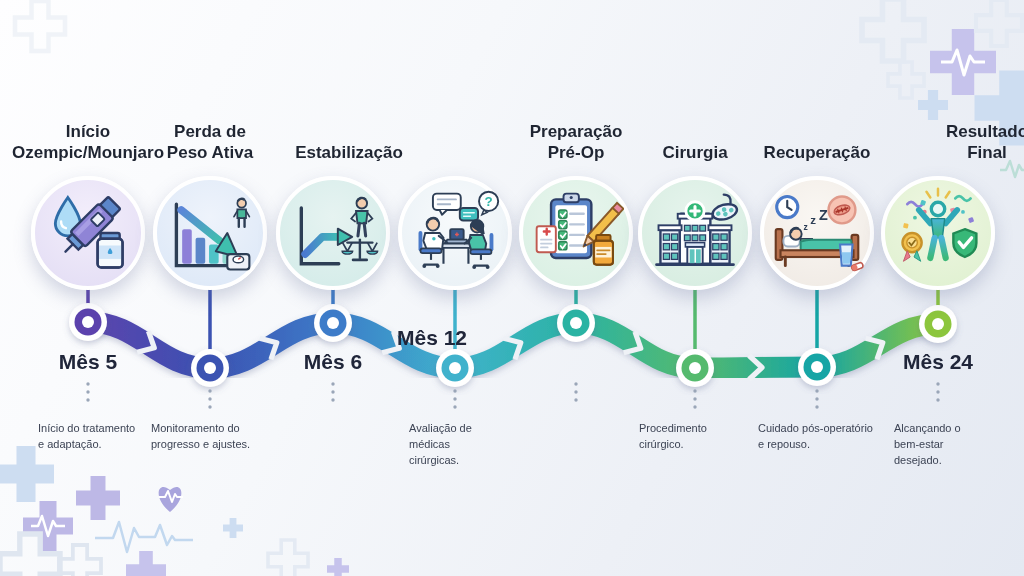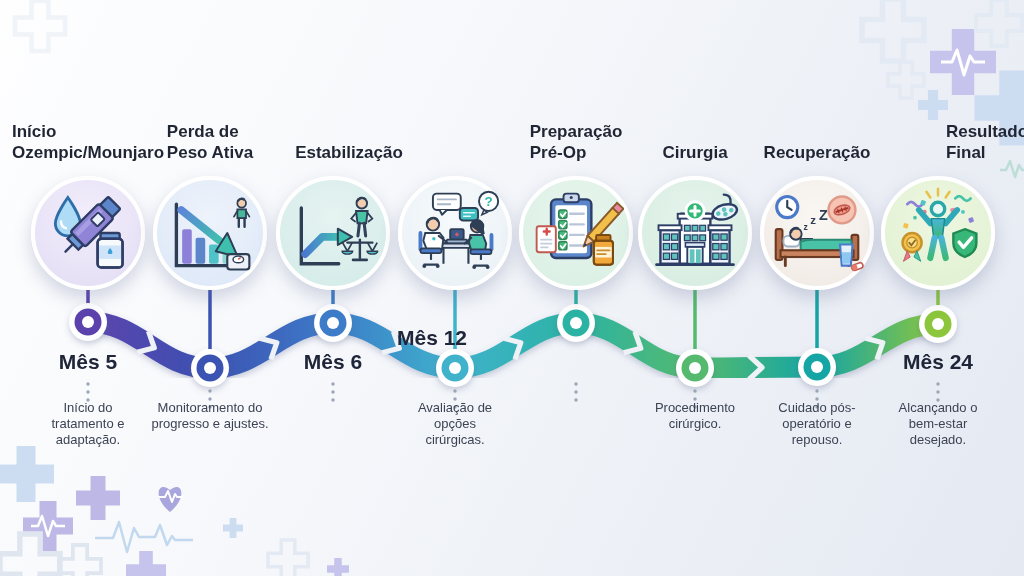--- a/index.html
+++ b/index.html
@@ -7,30 +7,30 @@
     position:relative;width:1024px;height:576px;overflow:hidden;margin:0 auto;
     background:linear-gradient(118deg,#fefeff 0%,#f6f8fb 38%,#edf0f6 68%,#e4e9f2 100%);
     font-family:"Liberation Sans","DejaVu Sans",sans-serif;
   }
   .layer{position:absolute;left:0;top:0;width:1024px;height:576px;}
   #decor{z-index:0;}
   #ribbon{z-index:1;}
   #stage-layer{position:absolute;left:0;top:0;width:1024px;height:576px;z-index:2;pointer-events:none;}
   .stage-title{
     position:absolute;top:103px;height:60px;display:flex;align-items:flex-end;justify-content:center;
-    font-weight:700;font-size:17px;line-height:21px;color:#1f2532;white-space:pre-line;
+    text-align:center;font-weight:700;font-size:17px;line-height:21px;color:#1f2532;white-space:pre-line;
   }
   .stage-circle{
     position:absolute;top:176px;width:114px;height:114px;border:4px solid #ffffff;border-radius:50%;
     box-sizing:border-box;box-shadow:0 8px 18px rgba(96,108,150,.28);
     display:flex;align-items:center;justify-content:center;
   }
   .stage-circle svg{width:96px;height:96px;display:block;}
   .month-label{position:absolute;width:120px;text-align:center;font-weight:700;font-size:21px;color:#20263a;}
-  .stage-desc{position:absolute;top:400px;text-align:center;font-size:13px;line-height:16px;color:#3c4354;}
+  .stage-desc{position:absolute;top:420px;font-size:11px;line-height:16px;color:#3c4354;}
 </style>
 </head>
 <body>
 
 <div id="canvas">
 
   <svg id="decor" class="layer" viewBox="0 0 1024 576">
     <defs>
       <path id="crossShape" d="M-17 -50 H17 V-17 H50 V17 H17 V50 H-17 V17 H-50 V-17 H-17 Z"></path>
     </defs>
@@ -435,21 +435,21 @@
           <use href="#icon-stabilization"></use>
         </svg>
       </div>
       <div class="month-label" style="left: 273px; top: 350px;">Mês 6</div>
       <div class="stage-circle" style="left: 398px; background: radial-gradient(circle at 50% 35%, rgb(247, 250, 252), rgb(232, 240, 245));">
         <svg viewBox="0 0 100 100">
           <use href="#icon-consultation"></use>
         </svg>
       </div>
       <div class="month-label" style="left: 372px; top: 326px;">Mês 12</div>
-      <div class="stage-desc" style="left: 409px; width: 92px;">Avaliação de opções cirúrgicas.</div>
+      <div class="stage-desc" style="left: 409px; width: 92px;">Avaliação de médicas cirúrgicas.</div>
       <div class="stage-title" style="left: 491px; width: 170px;">Preparação
 Pré-Op</div>
       <div class="stage-circle" style="left: 519px; background: radial-gradient(circle at 50% 35%, rgb(233, 246, 238), rgb(216, 239, 226));">
         <svg viewBox="0 0 100 100">
           <use href="#icon-preop-checklist"></use>
         </svg>
       </div>
       <div class="stage-title" style="left: 610px; width: 170px;">Cirurgia</div>
       <div class="stage-circle" style="left: 638px; background: radial-gradient(circle at 50% 35%, rgb(230, 244, 237), rgb(213, 236, 223));">
         <svg viewBox="0 0 100 100">

